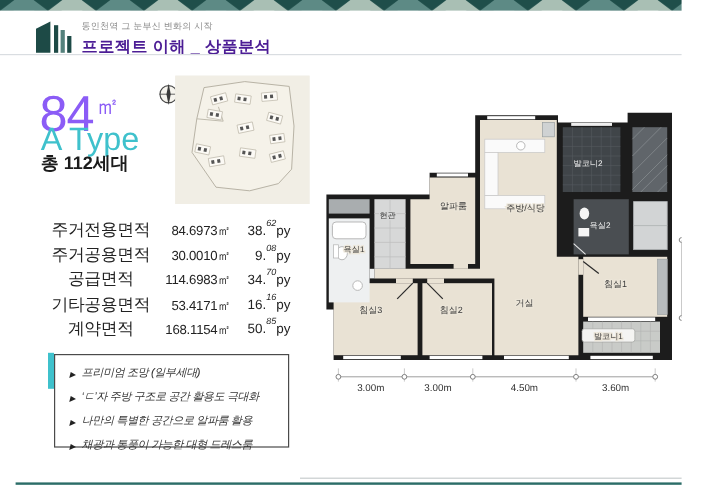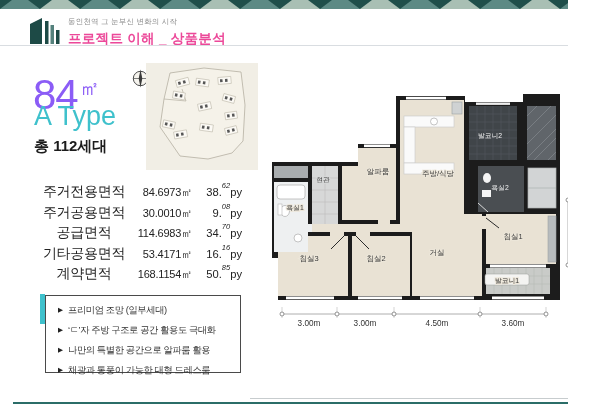--- a/index.html
+++ b/index.html
@@ -7,47 +7,47 @@
   body { font-family:"Liberation Sans", sans-serif; background:#ffffff; }
   .slide { position:relative; width:568px; height:415px; background:#ffffff; overflow:hidden; }
 
   
   .band { position:absolute; left:0; top:0; width:600px; height:9px; }
 
   
   .logo { position:absolute; left:30px; top:16px; width:32px; height:30px; }
   .header-text { position:absolute; left:68px; top:17px; }
   .tagline { font-size:7.5px; color:#8a8a8a; letter-spacing:0.2px; }
-  .title { font-size:13.5px; font-weight:700; color:#ec4899; margin-top:3px; letter-spacing:0.3px; }
+  .title { font-size:13.5px; font-weight:700; color:#4c1d95; margin-top:3px; letter-spacing:0.3px; }
   .header-divider { position:absolute; left:0; top:45px; width:600px; height:1px; background:#d9dde1; }
 
   
   .big-area { position:absolute; left:33px; top:74px; color:#8b5cf6; line-height:1; }
   .big-area .num { font-size:42px; font-weight:500; letter-spacing:-1px; }
   .big-area .sq { font-size:20px; font-weight:500; position:relative; top:-14px; margin-left:2px; }
   .type-name { position:absolute; left:34px; top:103px; color:#3fc1cc; font-size:27px; font-weight:500; line-height:1; }
-  .households { position:absolute; left:34px; top:137px; color:#1c1c1c; font-size:15px; font-weight:700; }
+  .households { position:absolute; left:34px; top:127px; color:#1c1c1c; font-size:15px; font-weight:700; }
 
   
   .site-map { position:absolute; left:146px; top:63px; width:112px; height:107px; background:#f1eee5; }
   .compass { position:absolute; left:131px; top:69px; width:19px; height:19px; }
 
   
   .area-table { position:absolute; left:42px; top:183px; width:200px; }
   .arow { display:flex; align-items:baseline; height:20.5px; color:#222; }
   .arow .lbl { width:84px; font-size:14px; letter-spacing:-0.3px;text-align:center; }
   .arow .sqm { flex:1; text-align:right; font-size:11px; letter-spacing:-0.2px; }
   .arow .py  { width:50px; text-align:right; font-size:11.2px; white-space:nowrap; }
   .arow .py sup { font-size:7.5px; position:relative; top:-3px;font-style:italic; }
 
   
   .features { position:absolute; left:45px; top:295px; width:196px; height:78px;
               border:1.5px solid #4a4a4a; padding:8px 0 0 12px; }
   .features::before { content:""; position:absolute; left:-6px; top:-2px; width:5px; height:30px; background:#3fc1cc; }
-  .feat-item { display:flex; align-items:center; margin-bottom:7px; color:#333; }
+  .feat-item { display:flex; align-items:flex-end; margin-bottom:7px; color:#333;font-style:italic; }
   .feat-item .bl { font-size:6.5px; margin-right:5px; color:#222; position:relative; top:-1px; }
   .feat-item .tx { font-size:9.3px; letter-spacing:-0.4px; }
 
   
   .plan { position:absolute; left:266px; top:78px; width:312px; height:252px; }
 
   
   .footer-gray { position:absolute; left:250px; bottom:16px; width:338px; height:1px; background:#c7ccce; }
   .footer-teal { position:absolute; left:13px; bottom:11px; width:575px; height:2.5px; background:#2b6d68; }
 

